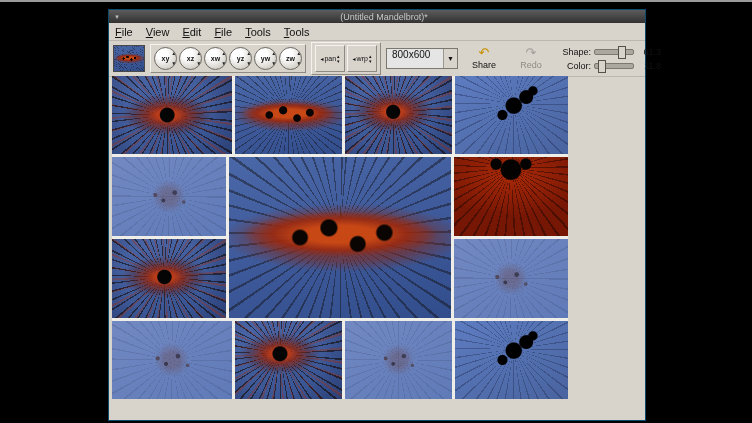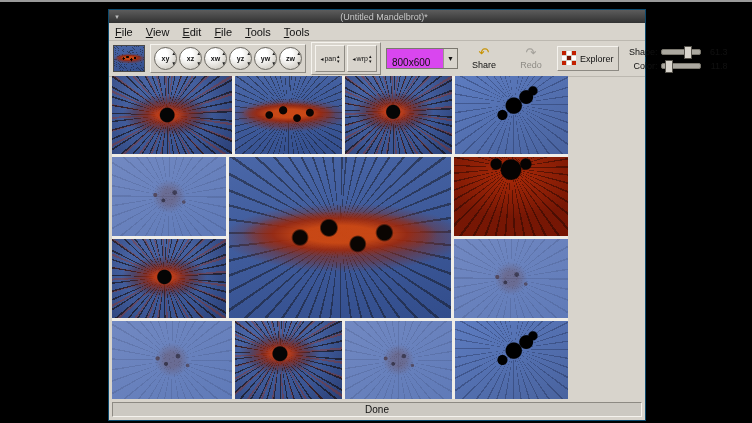--- a/index.html
+++ b/index.html
@@ -65,21 +65,21 @@
   }
   .deepen-icon{
     width:13px;height:13px;border-radius:50%;border:1px solid #000;
     background:linear-gradient(90deg,#0c0c0c 50%,#f7f7f7 50%);
   }
   .arrow-icon{font-size:13px;line-height:12px;}
   .undo .arrow-icon{color:#c79200;}
   .redo .arrow-icon{color:#a3a09a;}
   .redo .tool-label{color:#8e8b85;}
   .combo{
-    display:flex;height:19px;border:1px solid #7b786f;background:#d946ef;align-items:flex-end;
+    display:flex;height:19px;border:1px solid #7b786f;background:#e5e5e5;align-items:flex-start;
     font-size:10px;color:#111;flex:none;
   }
   .combo-value{padding:0 5px;min-width:46px;}
   .combo-arrow{
     width:14px;height:100%;background:#d8d4cc;border-left:1px solid #9b988f;
     display:flex;align-items:center;justify-content:center;font-size:7px;box-sizing:border-box;
   }
   .explorer-btn{
     display:flex;align-items:center;gap:3px;padding:3px 4px;height:25px;box-sizing:border-box;
     font-size:9px;color:#111;flex:none;border:1px solid;border-color:#f5f3ee #8d8a83 #8d8a83 #f5f3ee;
@@ -226,34 +226,20 @@
     <div class="tool-btn undo">
       <span class="arrow-icon">↶</span>
       <span class="tool-label">Share</span>
     </div>
 
     <div class="tool-btn redo">
       <span class="arrow-icon">↷</span>
       <span class="tool-label">Redo</span>
     </div>
 
-    <div class="explorer-btn">
-      <svg width="15" height="15" aria-hidden="true">
-        <rect x="0" y="0" width="4" height="4" fill="#c22000"></rect>
-          <rect x="5" y="0" width="4" height="4" fill="#ffffff"></rect>
-          <rect x="10" y="0" width="4" height="4" fill="#c22000"></rect>
-        <rect x="0" y="5" width="4" height="4" fill="#ffffff"></rect>
-          <rect x="5" y="5" width="4" height="4" fill="#7a1503"></rect>
-          <rect x="10" y="5" width="4" height="4" fill="#ffffff"></rect>
-        <rect x="0" y="10" width="4" height="4" fill="#c22000"></rect>
-          <rect x="5" y="10" width="4" height="4" fill="#ffffff"></rect>
-          <rect x="10" y="10" width="4" height="4" fill="#c22000"></rect>
-      </svg>
-      <span>Explorer</span>
-    </div>
 
     <div class="sliders">
       <div class="slider-row">
         <span class="slider-label">Shape:</span>
         <span class="track">
             <span class="thumb" style="left:60%"></span>
           </span>
         <span class="slider-value">61.3</span>
       </div>
       <div class="slider-row">
@@ -289,17 +275,14 @@
 
     <div class="row bottom">
       <div class="tile fxB t1"></div>
       <div class="tile fxA t2" style="--cx:42%;--cy:42%"></div>
       <div class="tile fxB t3"></div>
       <div class="tile fxD t4"></div>
     </div>
 
   </div>
 
-  <div class="statusbar">
-    <span>Done</span>
-  </div>
 
 </div>
 
 </body></html>

